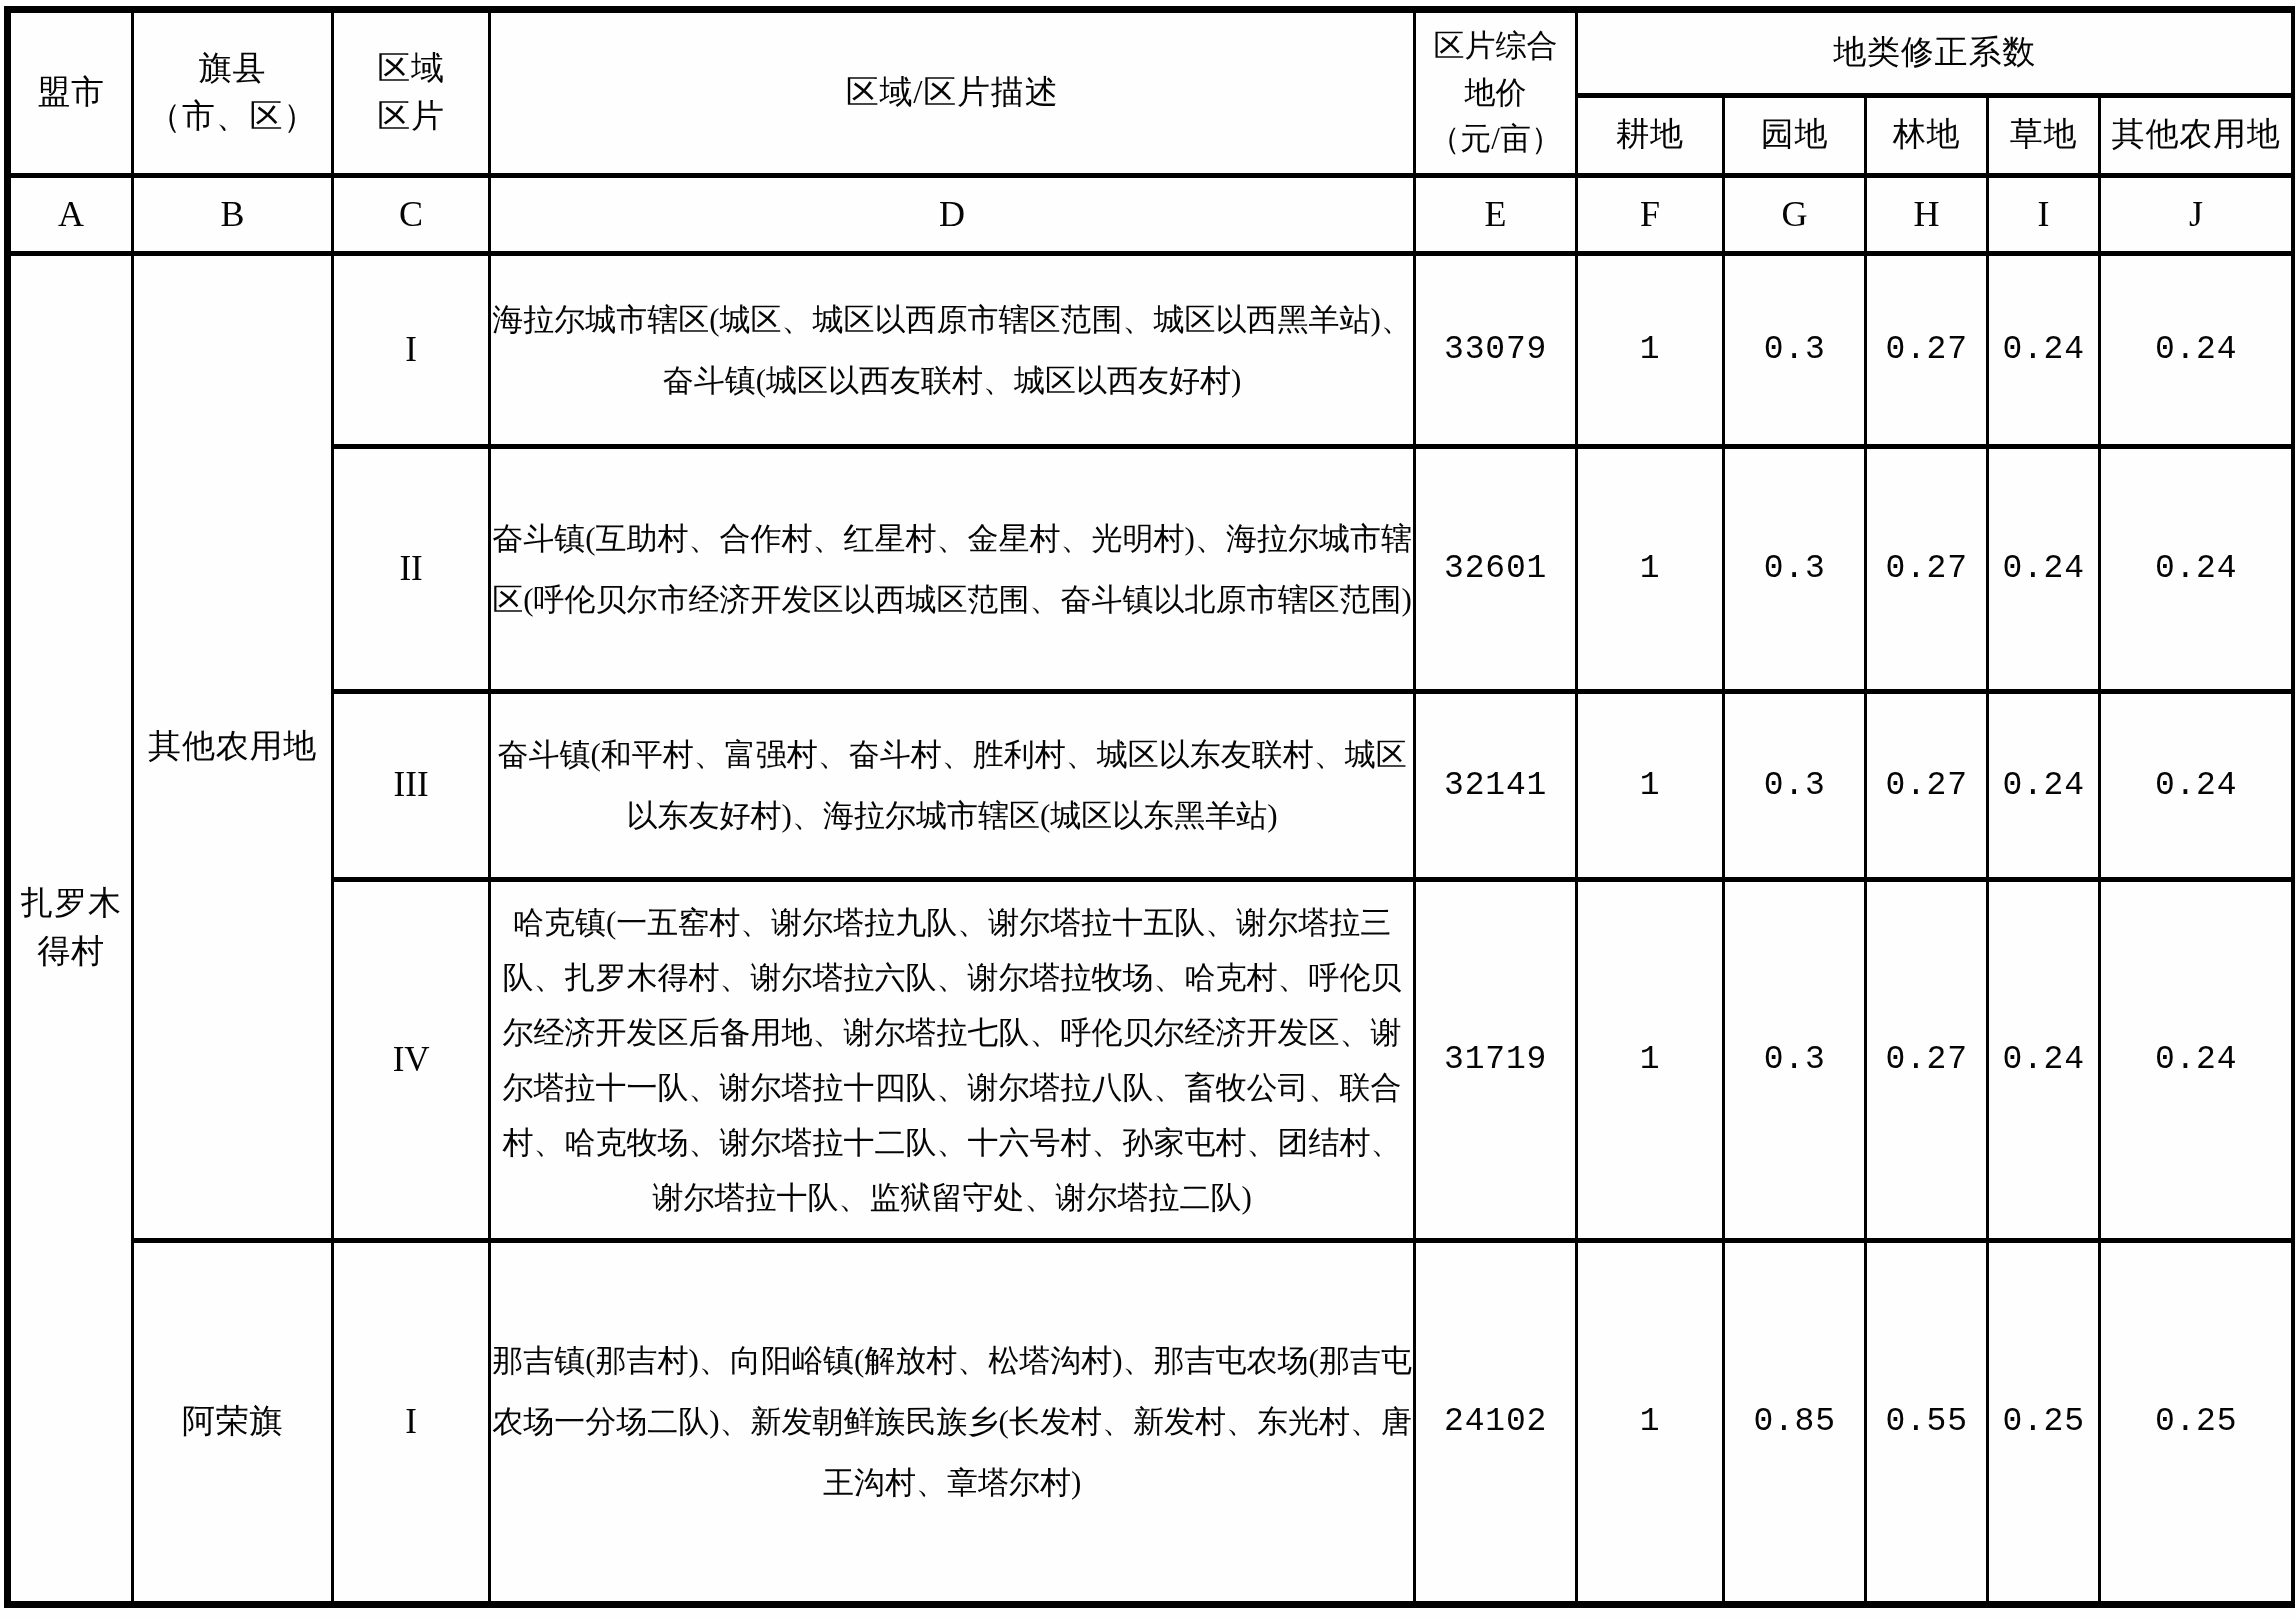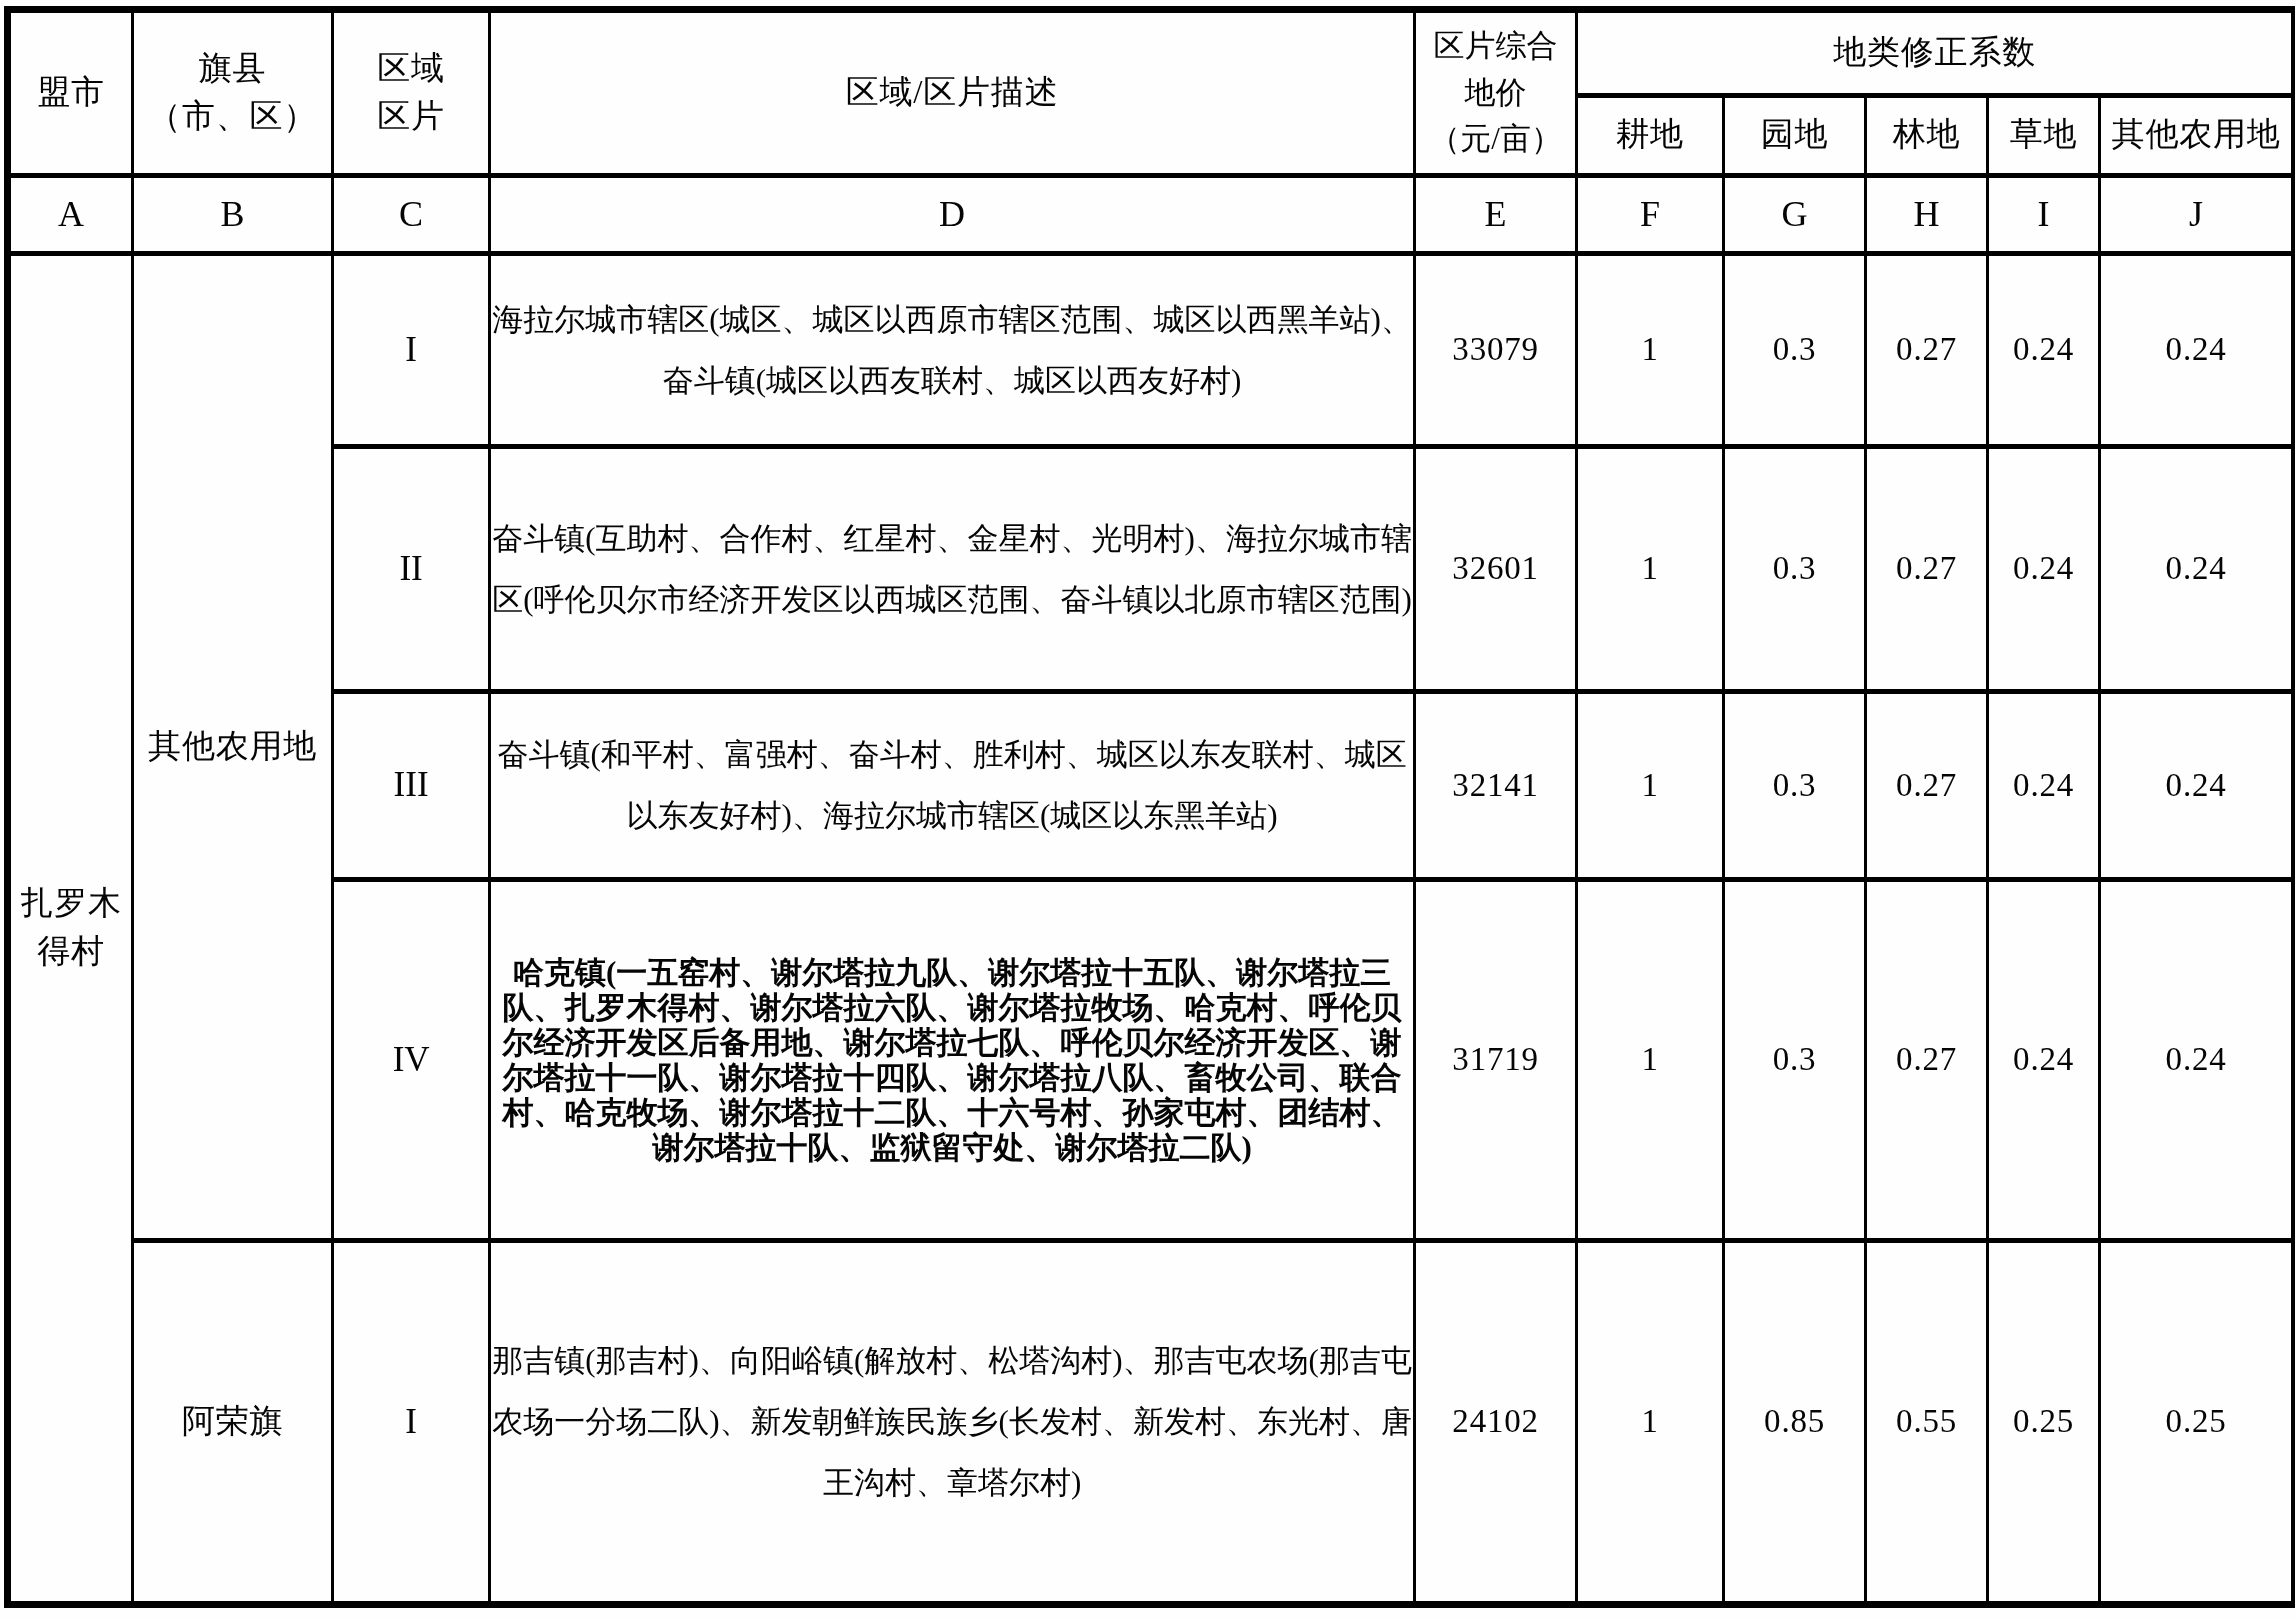--- a/index.html
+++ b/index.html
@@ -48,34 +48,34 @@
     line-height: 1.5;
     white-space: pre-line;
     font-family: Liberation Serif, serif;
   }
   .letter {
     font-size: 36px;
   }
   .num {
     font-size: 33px;
     letter-spacing: 0.8px;
+    font-family: Liberation Mono, monospace;
   }
   .zone {
     font-size: 35px;
   }
   .desc {
     text-align: left;
     font-size: 31px;
     line-height: 61px;
     padding: 5px 8.2px 5px 4.1px;
     letter-spacing: 0px;
   }
   .desc.tight {
-    line-height: 35px;
-    font-weight: bold;
+    line-height: 55px;
   }
   tr.r-h1   { height: 86px; }
   tr.r-h2   { height: 80px;  }
   tr.r-let  { height: 78px;  }
   tr.r1     { height: 193px; }
   tr.r2     { height: 245px; }
   tr.r3     { height: 188px; }
   tr.r4     { height: 361px; }
   tr.r5     { height: 364px; }
 </style>

